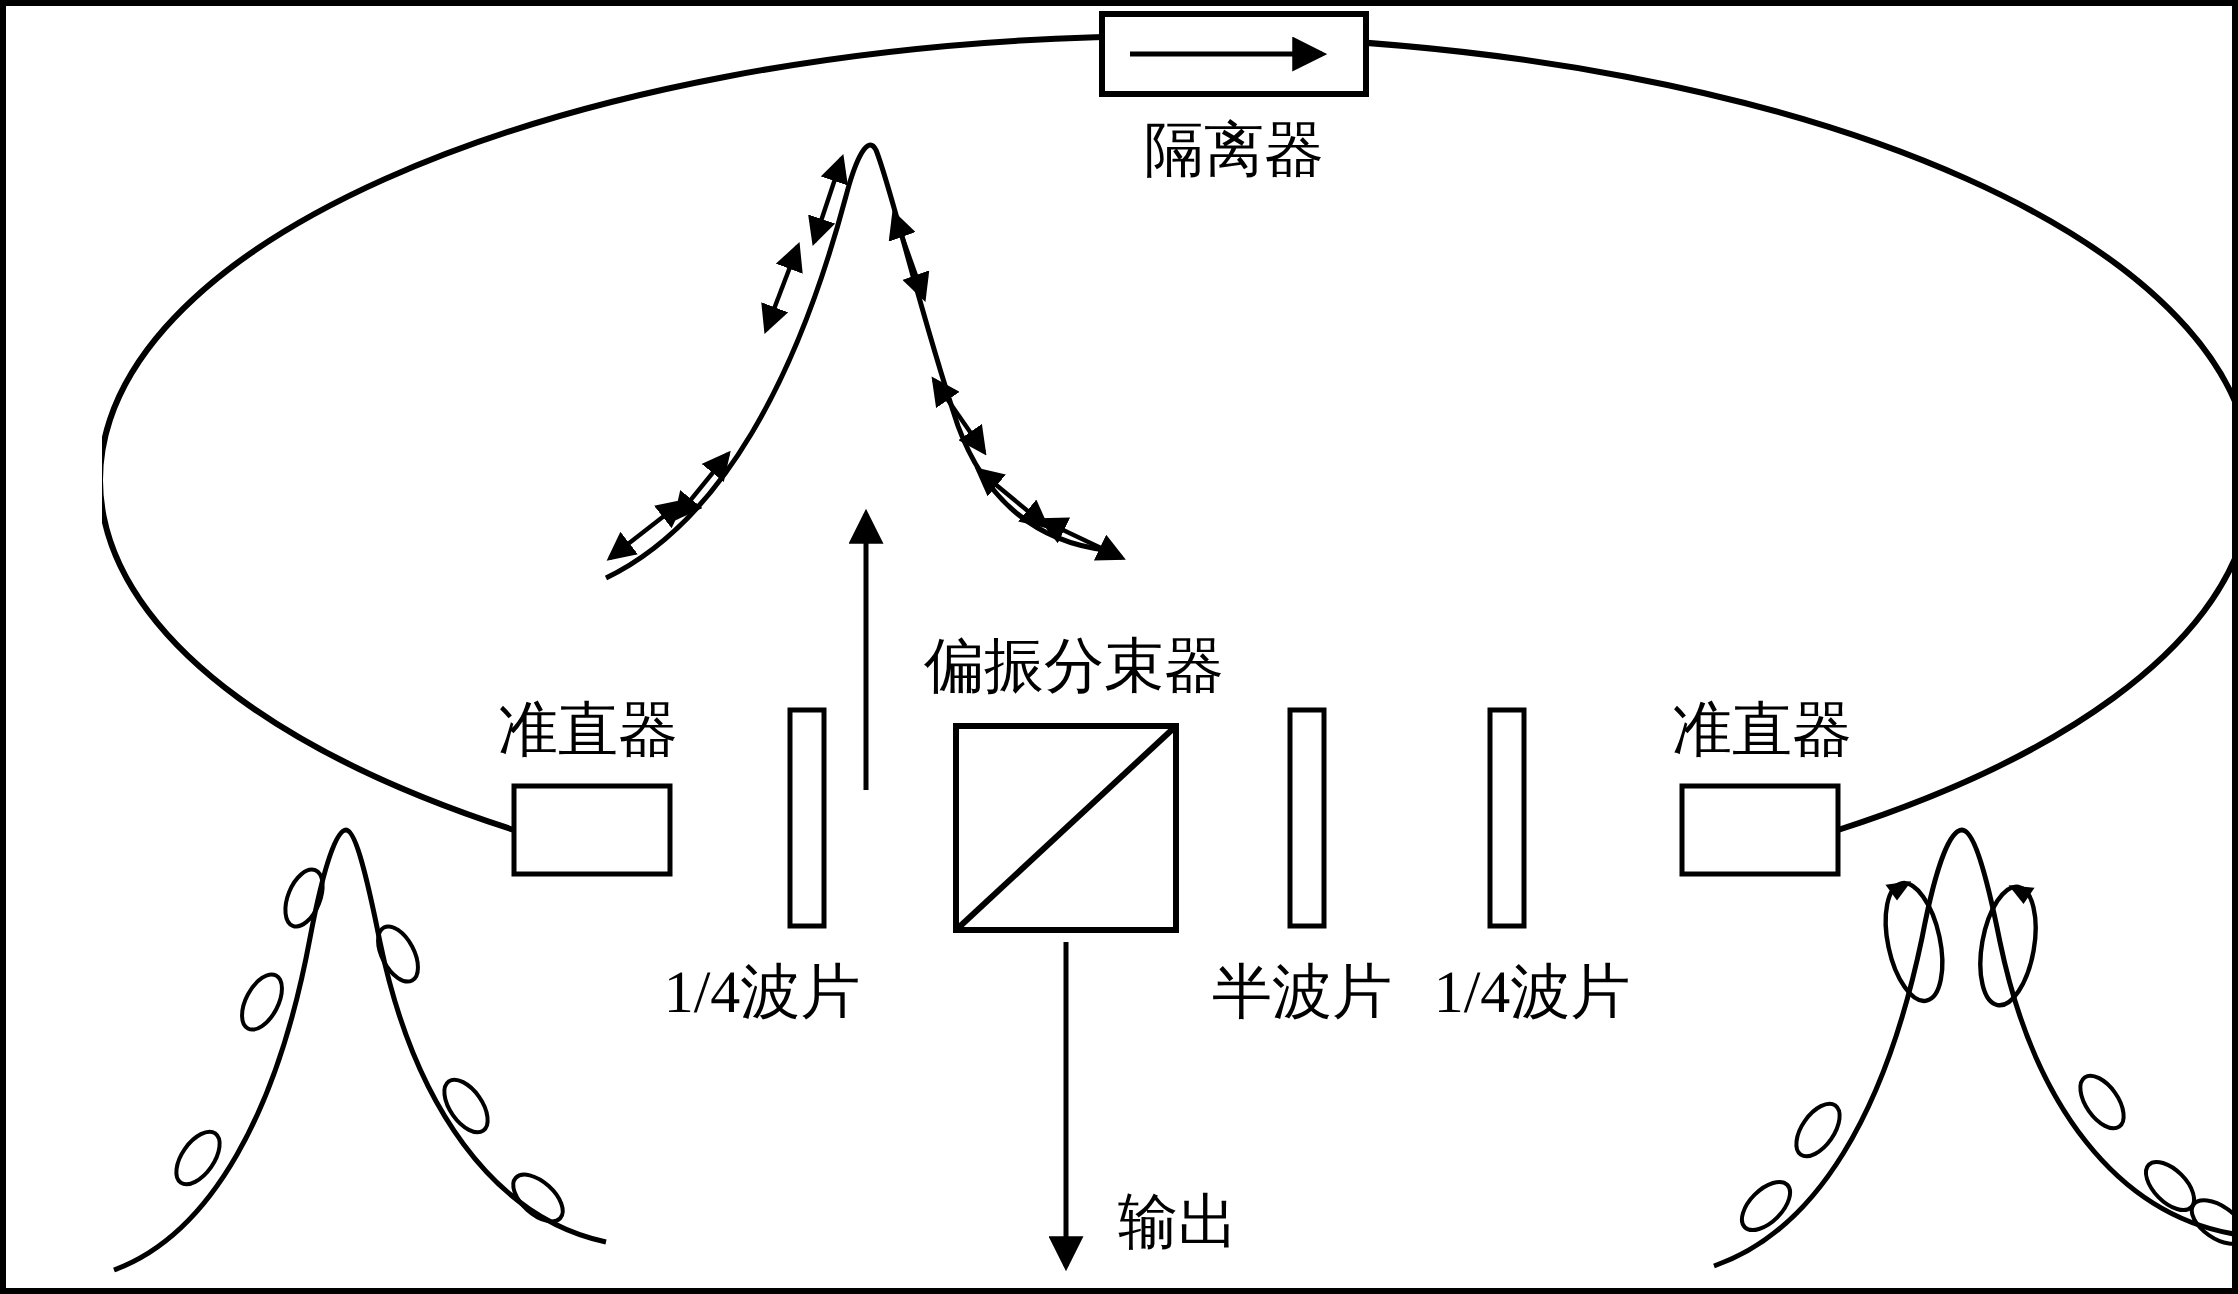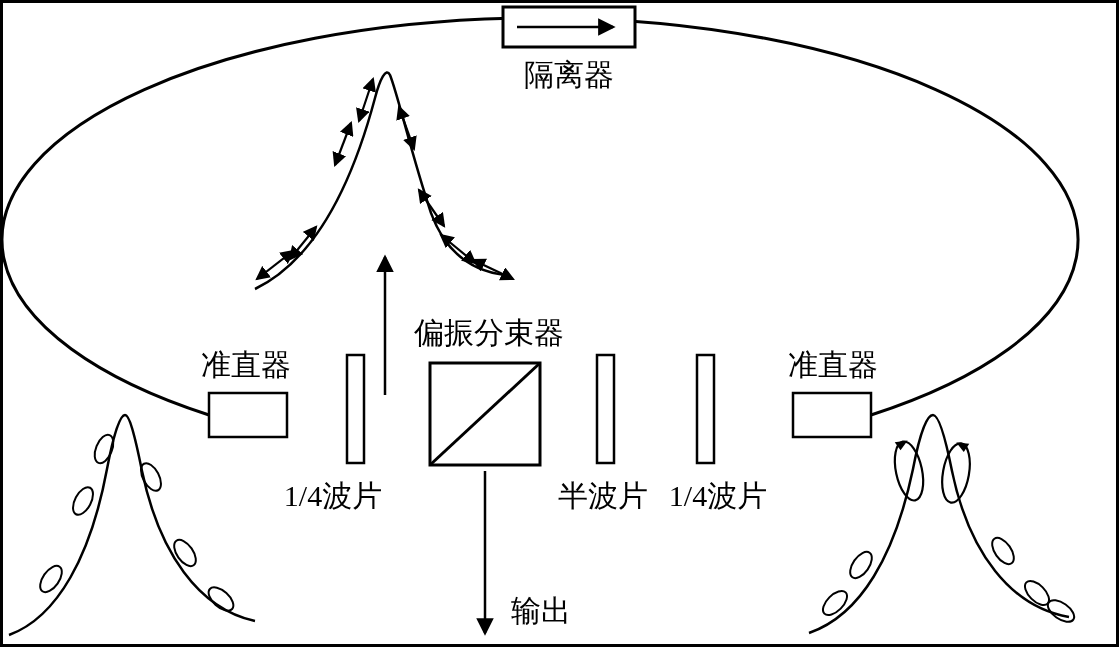--- a/index.html
+++ b/index.html
@@ -9,20 +9,21 @@
     font-family: "Liberation Serif", "DejaVu Serif", serif;
   }
   .figure-frame {
     position: relative;
     width: 1119px;
     height: 647px;
     box-sizing: border-box;
     border: 3px solid #000000;
     background: #ffffff;
     overflow: hidden;
+    padding-left: 48px;
   }
   svg { display: block; }
   .lbl {
     font-family: "Liberation Serif", "DejaVu Serif", serif;
     font-size: 30px;
     fill: #000000;
   }
 </style>
 </head>
 <body>

